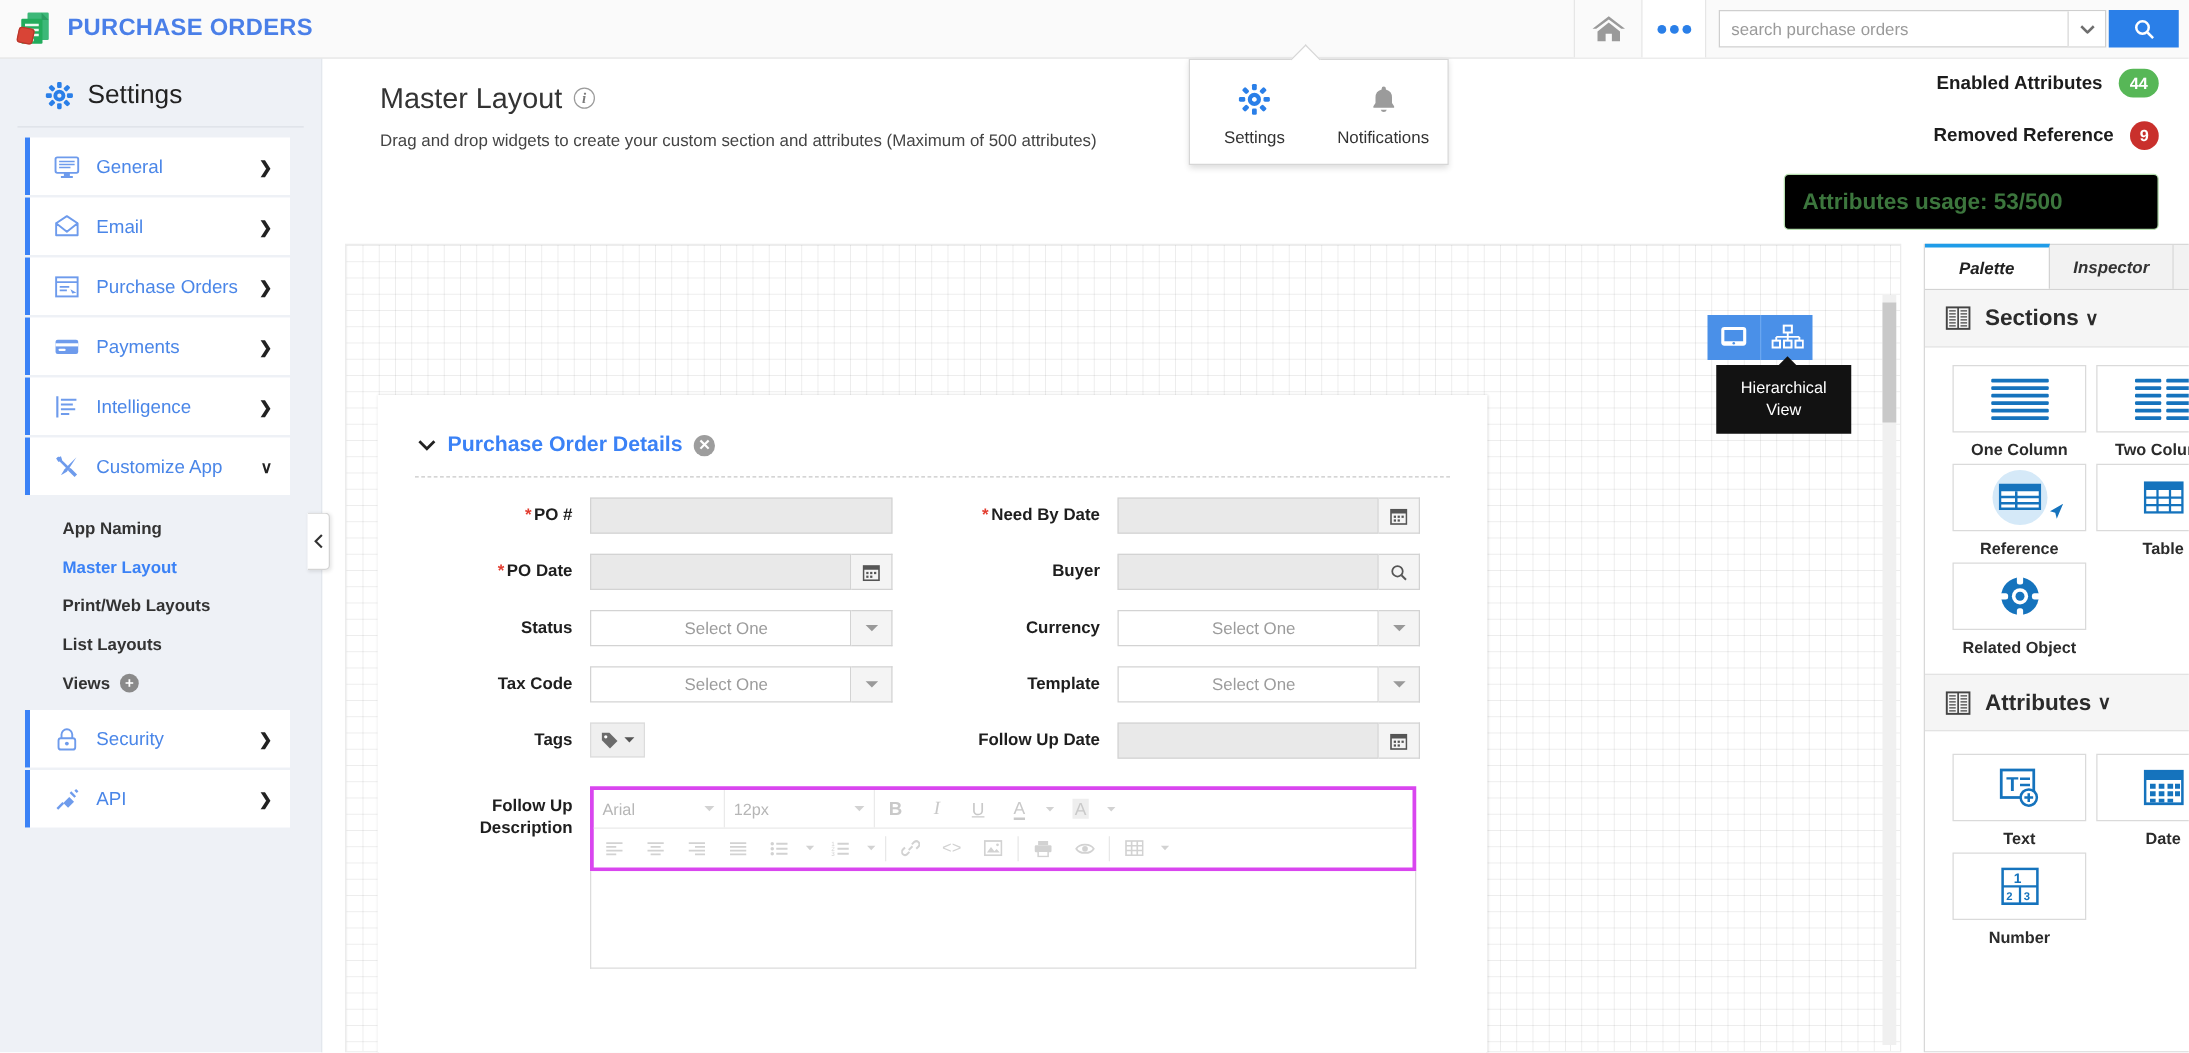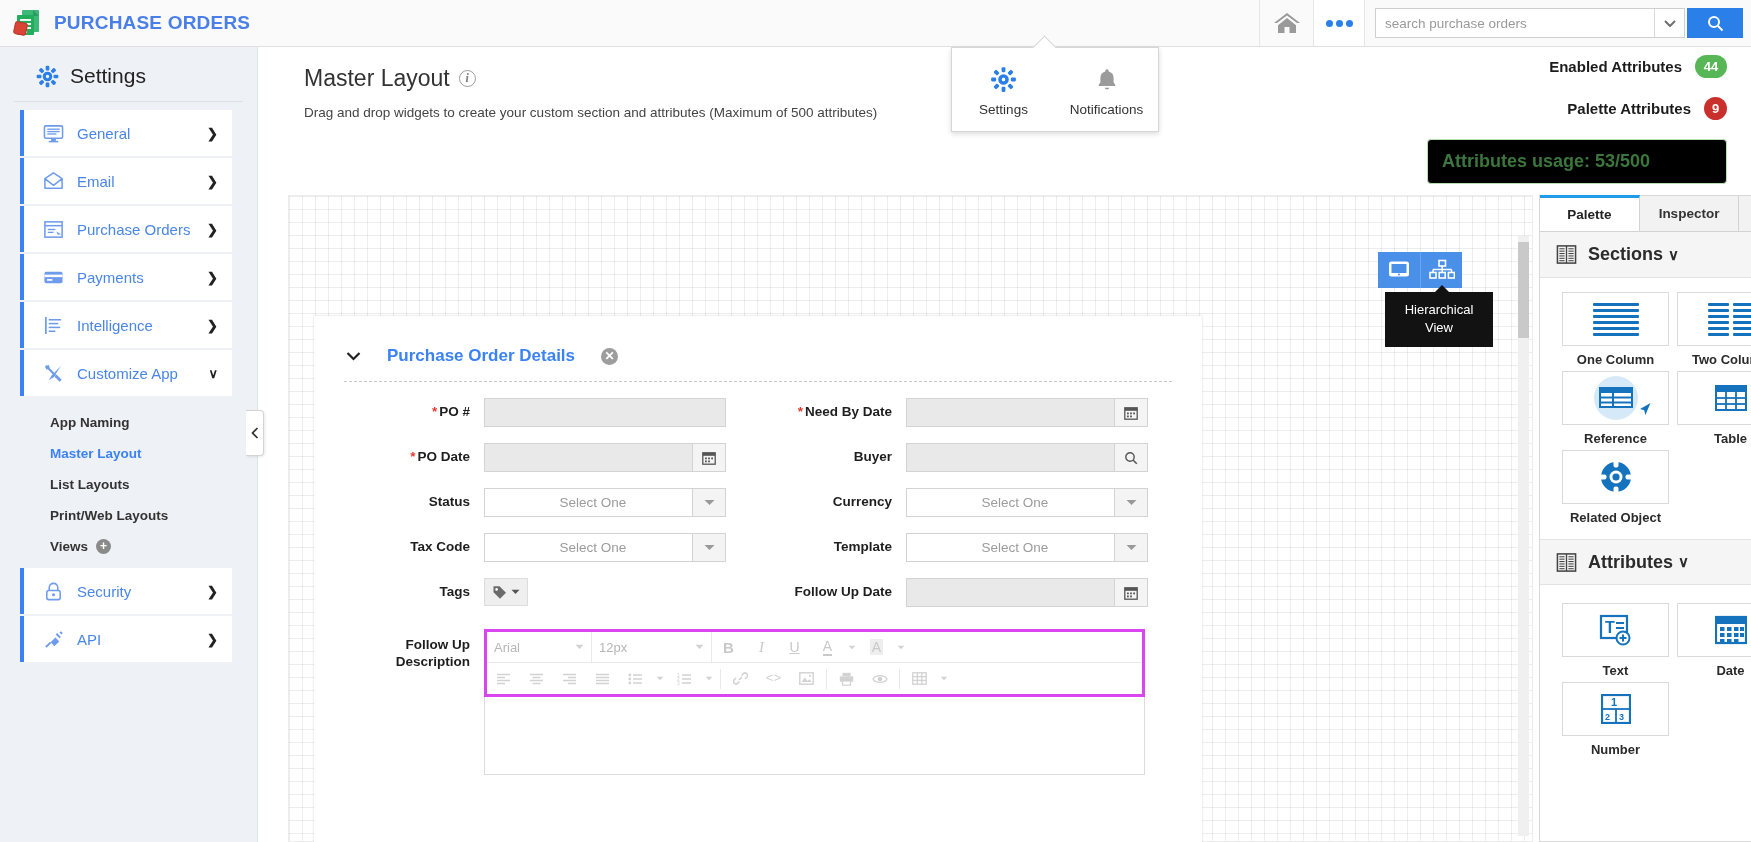--- a/index.html
+++ b/index.html
@@ -148,21 +148,21 @@
   }
   .pill.green { background:#57b757; }
   .pill.red { background:#c9302c; border-radius:50%; min-width:23px; padding:0; }
   .usage-box {
     border:1px solid #b7dfb0; background:#000000; color:#3c763d; font-weight:bold;
     font-size:18px; padding:11px 14px; border-radius:4px; text-align:left;
   }
 
   
   .canvas-area {
-    position:absolute; top:148px; left:30px; width:1245px; height:647px;
+    position:absolute; top:148px; left:18px; width:1245px; height:647px;
     background:
       linear-gradient(to right, rgba(0,0,0,.07) 1px, transparent 1px) 0 0 / 13px 13px,
       linear-gradient(to bottom, rgba(0,0,0,.07) 1px, transparent 1px) 0 0 / 13px 13px,
       #ffffff;
     border:1px solid #ececec;
   }
   .view-toggle {
     position:absolute; top:56px; left:1089px; display:flex; z-index:25;
   }
   .vt-btn {
@@ -175,21 +175,21 @@
     font-size:13px; text-align:center; padding:9px 6px 11px; line-height:1.35; z-index:30;
   }
   .tooltip::before {
     content:""; position:absolute; top:-7px; left:49px; border-left:8px solid transparent;
     border-right:8px solid transparent; border-bottom:8px solid #121212;
   }
   .form-card {
     position:absolute; top:120px; left:25px; width:888px; height:527px;
     background:#fff; box-shadow:0 0 2px rgba(0,0,0,.18); padding:24px 22px 0 22px;
   }
-  .sec-head { display:flex; align-items:center; gap:26px; padding:6px 0 0 10px; }
+  .sec-head { display:flex; align-items:center; gap:9px; padding:6px 0 0 10px; }
   .sec-title { font-size:17px; color:#3b82f6; font-weight:bold; }
   .x-ico {
     width:17px; height:17px; border-radius:50%; background:#9d9d9d; color:#fff;
     font-size:12px; line-height:16px; text-align:center; cursor:pointer; font-weight:bold;
   }
   .dash { border-top:1px dashed #c8c8c8; margin:15px 8px 0 8px; }
   .grid2 { display:flex; padding-top:16px; }
   .col { width:50%; }
   .frow { display:flex; align-items:center; margin-bottom:16px; }
   .flabel {
@@ -241,20 +241,21 @@
   
   .rpanel {
     position:absolute; top:148px; left:1281px; width:300px; height:647px;
     background:#fff; border:1px solid #d8d8d8;
   }
   .rtabs { display:flex; height:36px; background:#f2f2f2; border-bottom:1px solid #d3d3d3; }
   .rtab {
     flex:1; display:flex; align-items:center; justify-content:center; font-size:13.5px;
     color:#333; font-weight:bold; cursor:pointer; border-right:1px solid #d3d3d3;
     background:#f2f2f2;
+    font-style:italic;
   }
   .rtab:last-child { border-right:0; }
   .rtab.active { background:#fff; border-top:3px solid #1f9ce8; margin-top:-1px; color:#222; }
   .grp-head {
     display:flex; align-items:center; gap:11px; height:46px; padding-left:16px;
     background:#f5f5f5; border-bottom:1px solid #e3e3e3;
   }
   .grp-head b { font-size:18px; color:#2b2b2b; }
   .tiles { display:flex; flex-wrap:wrap; padding:14px 0 10px 22px; }
   .tile { width:115px; margin-bottom:4px; cursor:pointer; }
@@ -450,24 +451,24 @@
       </div>
 
       <div class="sb-sub">
         <div class="sb-sub-item">
           <span>App Naming</span>
         </div>
         <div class="sb-sub-item active">
           <span>Master Layout</span>
         </div>
         <div class="sb-sub-item">
+          <span>Print/Web Layouts</span>
+        </div>
+        <div class="sb-sub-item">
           <span>List Layouts</span>
-        </div>
-        <div class="sb-sub-item">
-          <span>Print/Web Layouts</span>
         </div>
         <div class="sb-sub-item">
           <span>Views</span>
           <span class="plus-ico">+</span>
         </div>
       </div>
 
       <div class="sb-item">
         <span class="sb-ico">
           <svg width="21" height="21" viewBox="0 0 22 22">
@@ -511,21 +512,21 @@
       </div>
       <div class="page-sub">Drag and drop widgets to create your custom section and attributes (Maximum of 500 attributes)</div>
     </div>
 
     <div class="stats">
       <div class="stat-row">
         <span>Enabled Attributes</span>
         <span class="pill green">44</span>
       </div>
       <div class="stat-row">
-        <span>Palette Attributes</span>
+        <span>Removed Reference</span>
         <span class="pill red">9</span>
       </div>
       <div class="usage-box">Attributes usage: 53/500</div>
     </div>
 
     <div class="canvas-area">
 
       <div class="view-toggle">
         <div class="vt-btn">
           <svg width="24" height="20" viewBox="0 0 24 20">

